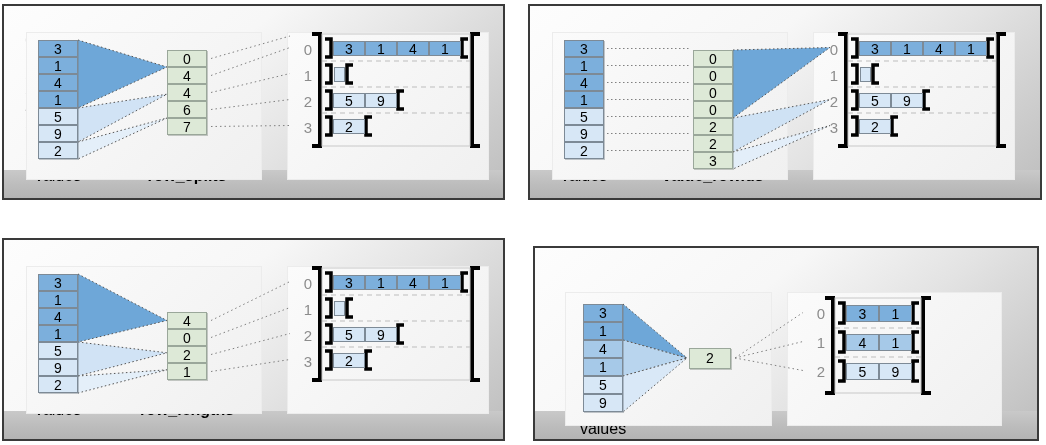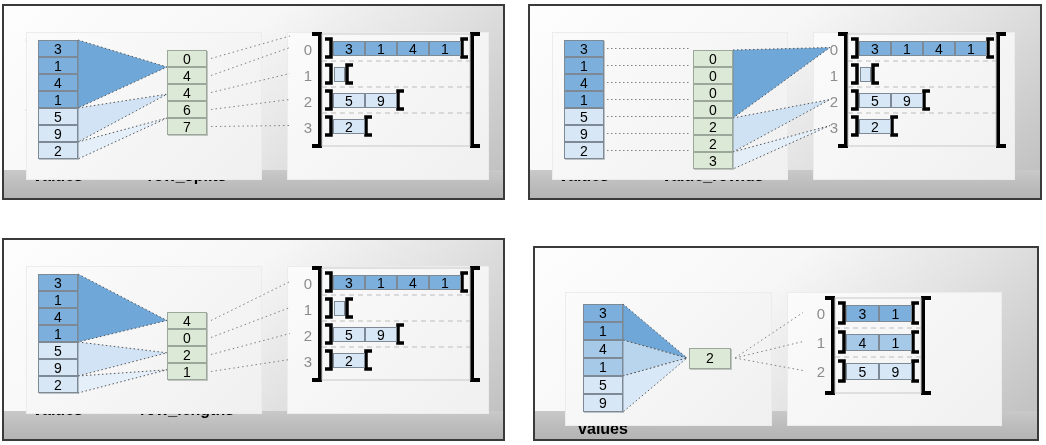--- a/index.html
+++ b/index.html
@@ -13,21 +13,21 @@
          background:linear-gradient(180deg,#c9c9c9 0%,#bcbcbc 55%,#b4b4b4 100%);}
 
   
   .card{position:absolute;box-sizing:border-box;background:#f4f4f4;
         border:1px solid #ececec;
         background:linear-gradient(135deg,#fbfbfb 0%,#f5f5f5 55%,#f0f0f0 100%);}
   .card.left{z-index:3;}
   .card.right{z-index:2;}
 
   .caption{position:absolute;text-align:center;color:#000;font-size:16px;
-           line-height:17px;white-space:pre-line;font-weight:bold;}
+           line-height:17px;white-space:pre-line;}
   .caption.b{font-weight:bold;}
 
   
   .col{position:absolute;z-index:6;}
   .cell{position:absolute;box-sizing:border-box;border:1px solid #7d8a96;
         font-size:14px;text-align:center;color:#000;
         display:flex;align-items:center;justify-content:center;
         box-shadow:1px 1px 0 rgba(120,130,140,.45);}
   .gcell{position:absolute;box-sizing:border-box;border:1px solid #9aa79a;
          background:#dde9d7;font-size:14px;text-align:center;color:#000;

